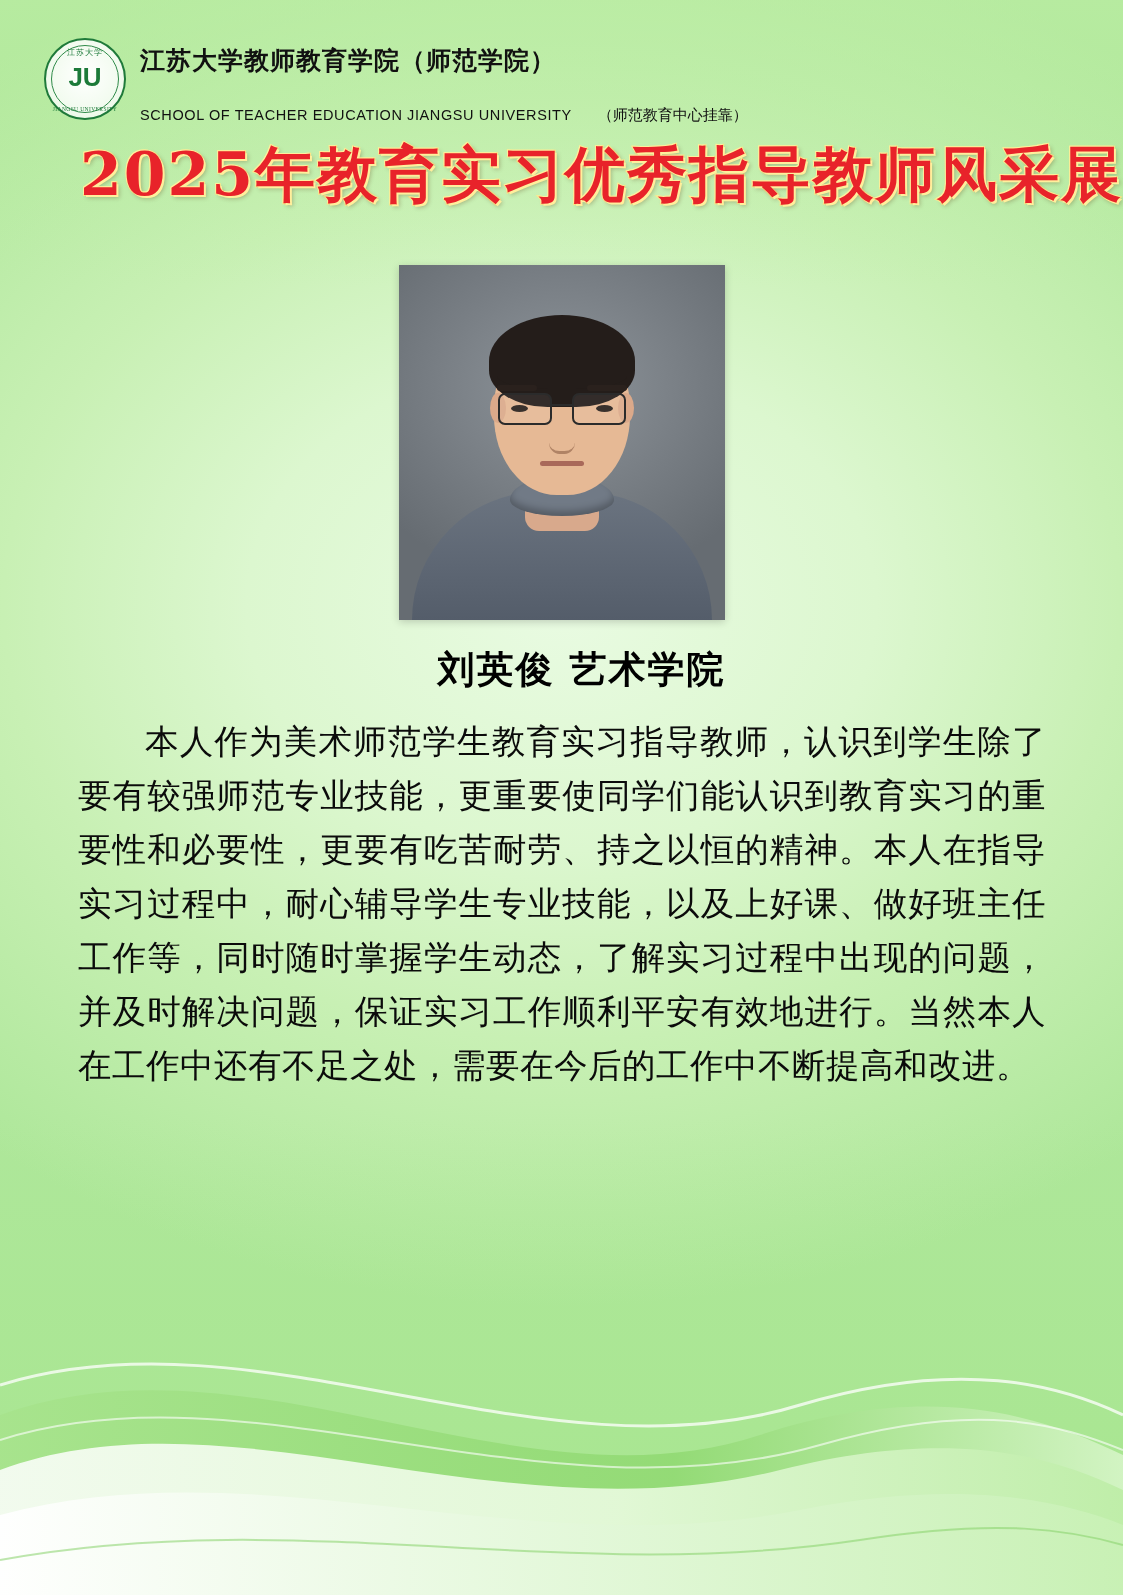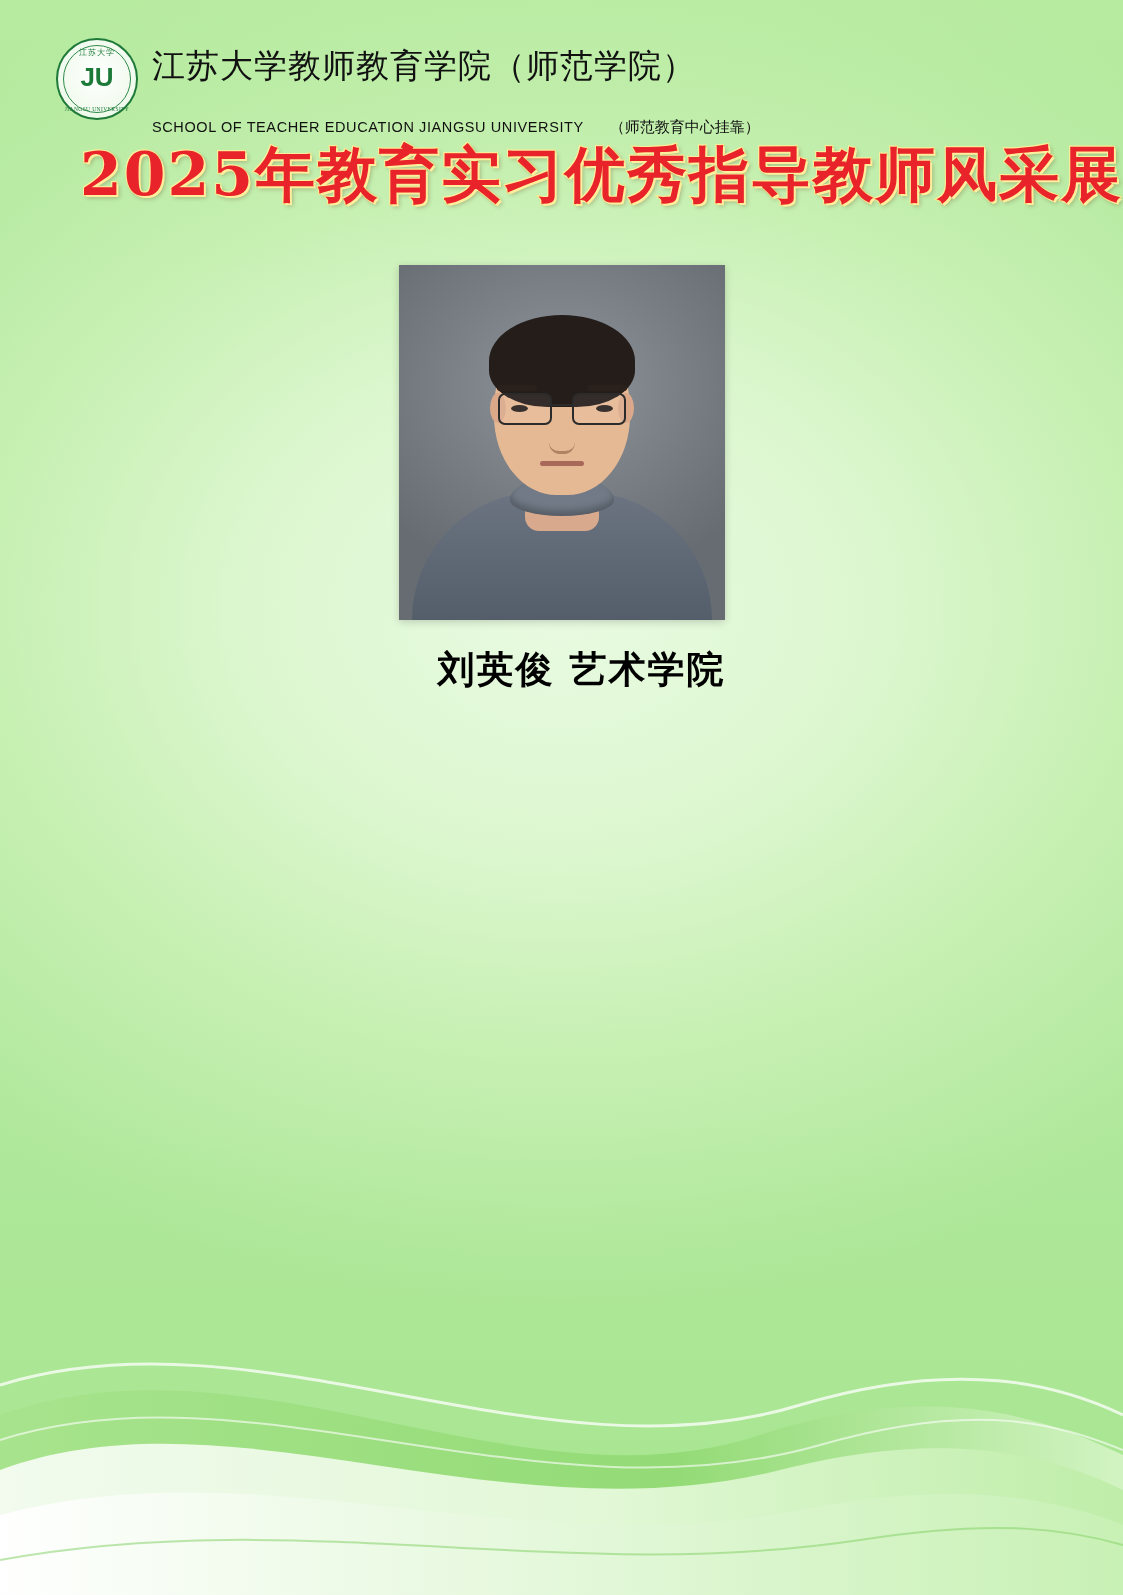--- a/index.html
+++ b/index.html
@@ -29,21 +29,21 @@
     position: absolute;
     inset: 0;
     background: linear-gradient(180deg, rgba(190,238,165,0.55) 0%, rgba(255,255,255,0.0) 18%, rgba(255,255,255,0.0) 70%, rgba(160,228,130,0.45) 100%);
     pointer-events: none;
   }
 
   
   .header {
     position: absolute;
     top: 38px;
-    left: 56px;
+    left: 44px;
     display: flex;
     align-items: flex-start;
     gap: 14px;
     z-index: 5;
   }
   .logo-badge {
     width: 78px;
     height: 78px;
     border-radius: 50%;
     border: 2px solid #1f7a3a;
@@ -85,22 +85,22 @@
     font-size: 5.5px;
     color: #1c7a39;
     letter-spacing: 0.4px;
   }
 
   .header-text {
     padding-top: 6px;
   }
   .org-cn {
     font-family: "DejaVu Serif", "Liberation Serif", serif;
-    font-size: 33px;
-    font-weight: normal;
+    font-size: 25px;
+    font-weight: bold;
     color: #111111;
     letter-spacing: 1px;
     white-space: nowrap;
   }
   .org-en-row {
     display: flex;
     align-items: baseline;
     gap: 26px;
     margin-top: 6px;
   }
@@ -388,20 +388,21 @@
         <div class="lens r"></div>
         <div class="bridge"></div>
       </div>
       <div class="p-nose"></div>
       <div class="p-mouth"></div>
     </div>
   </div>
 
   <div class="name-line">刘英俊 艺术学院</div>
 
+  <div class="body-text">本人作为美术师范学生教育实习指导教师，认识到学生除了要有较强师范专业技能，更重要使同学们能认识到教育实习的重要性和必要性，更要有吃苦耐劳、持之以恒的精神。本人在指导实习过程中，耐心辅导学生专业技能，以及上好课、做好班主任工作等，同时随时掌握学生动态，了解实习过程中出现的问题，并及时解决问题，保证实习工作顺利平安有效地进行。当然本人在工作中还有不足之处，需要在今后的工作中不断提高和改进。</div>
 
   <svg class="waves" viewBox="0 0 1123 330" preserveAspectRatio="none">
     <defs>
       <linearGradient id="wg1" x1="0" y1="0" x2="1" y2="0">
         <stop offset="0%" stop-color="#ffffff" stop-opacity="0.85"></stop>
         <stop offset="55%" stop-color="#eafbe0" stop-opacity="0.9"></stop>
         <stop offset="100%" stop-color="#bdeda6" stop-opacity="0.9"></stop>
       </linearGradient>
       <linearGradient id="wg2" x1="0" y1="0" x2="1" y2="0">
         <stop offset="0%" stop-color="#a7e38c" stop-opacity="0.85"></stop>

